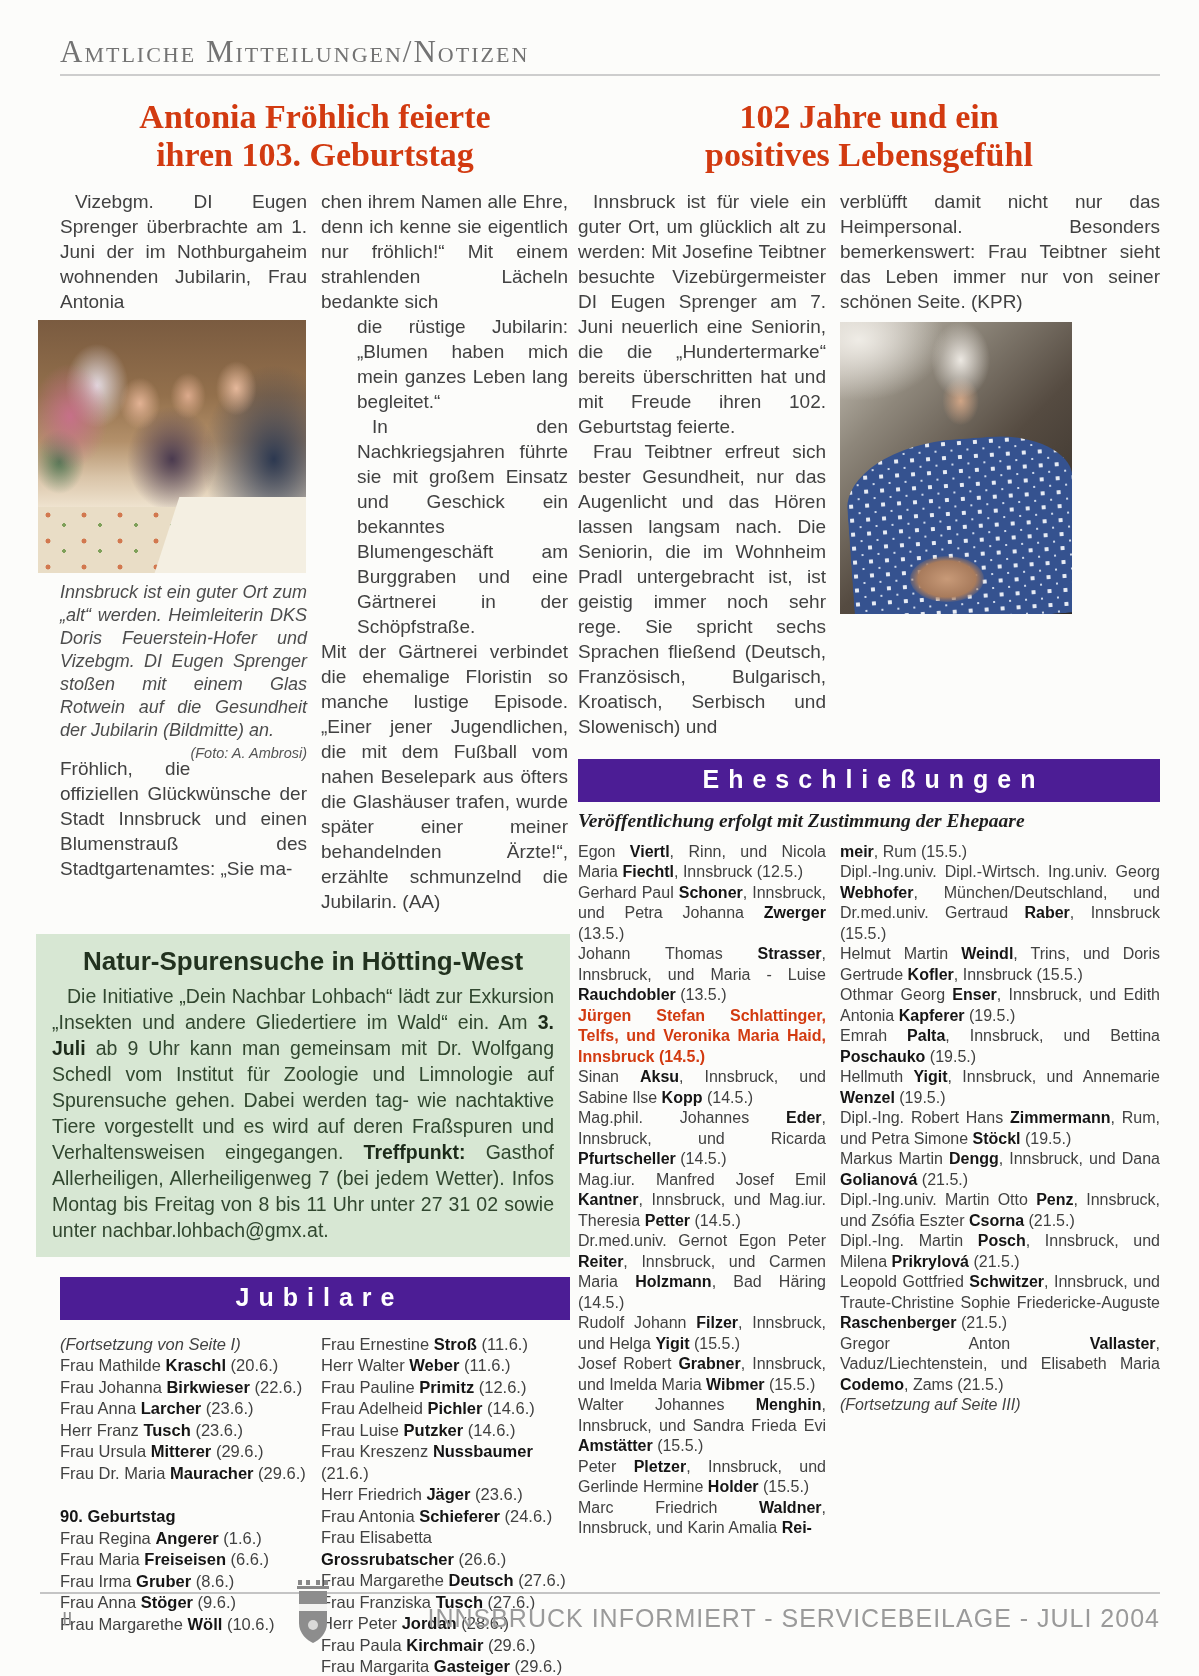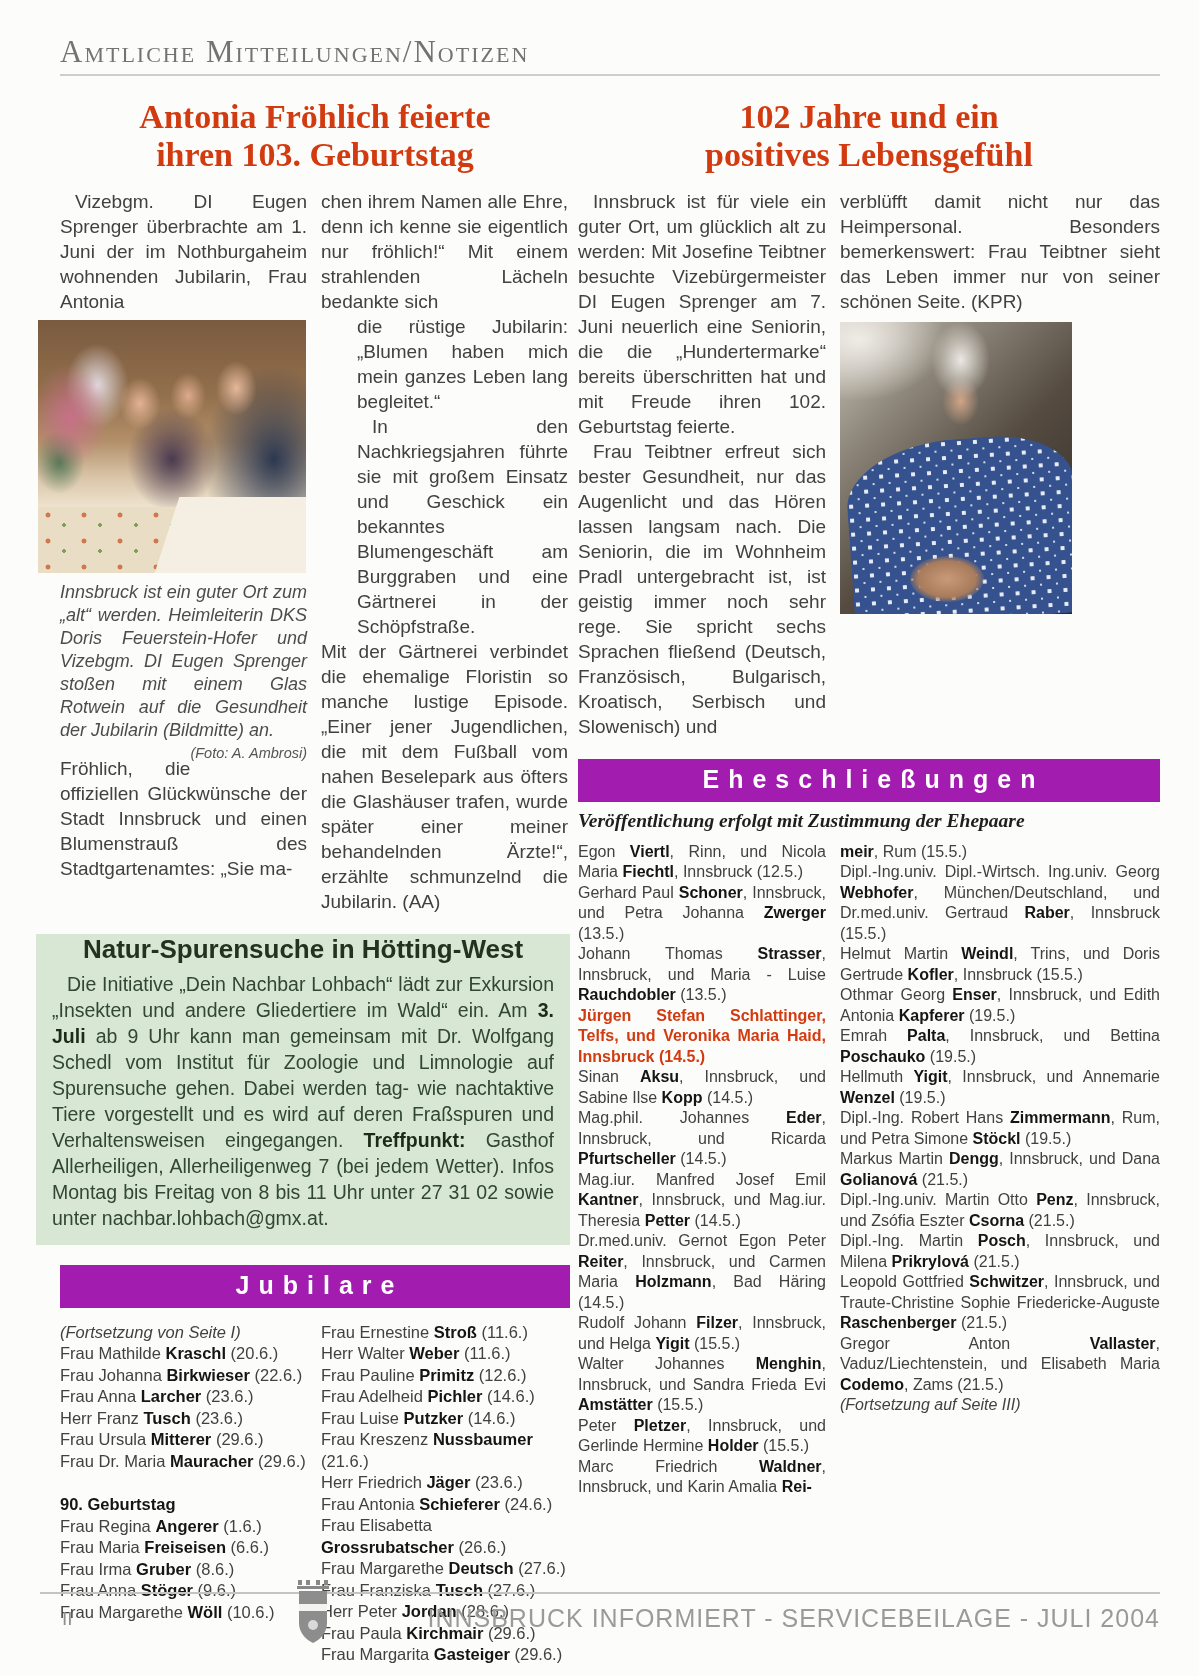--- a/index.html
+++ b/index.html
@@ -61,27 +61,27 @@
     background-size:16px 14px;border-radius:50% 35% 0 0/35% 25% 0 0;transform:rotate(-4deg);}
   .photo-teibtner::after{content:"";position:absolute;left:30%;bottom:4%;width:74px;height:46px;
     background:radial-gradient(ellipse at center,#c89a78 0%,#a87b5c 55%,transparent 75%);border-radius:50%;}
 
   .caption{font-size:18px;line-height:23px;font-style:italic;color:#4c4c4c;
            text-align:justify;margin-bottom:14px;}
   .credit{float:right;font-size:14.5px;color:#555;}
 
   
   .green-box{background:#d7e7d3;margin:20px 0 0 -24px;width:534px;box-sizing:border-box;
-             padding:0 16px 14px;}
+             padding:12px 16px 14px;}
   .green-title{font-size:26px;font-weight:bold;color:#22321f;text-align:center;margin-bottom:6px;}
   .green-body{font-size:19.5px;line-height:26px;color:#31472f;text-align:justify;text-indent:15px;}
   .green-body b{color:#1c2a19;}
 
   
-  .section-bar{background:#a21caf;color:#ffffff;font-weight:bold;text-align:center;
+  .section-bar{background:#4c1d95;color:#ffffff;font-weight:bold;text-align:center;
                font-size:25px;letter-spacing:9px;text-indent:9px;padding:6px 0 8px;margin-top:20px;}
   .subtitle{font-weight:bold;font-style:italic;font-size:19.5px;color:#1e1e1e;margin:8px 0 10px;font-family:Liberation Serif, serif;}
 
   
   .entries-cols{margin-top:14px;}
   .marr-cols{gap:14px;display:flex;}
   .col-m1{width:248px;flex:0 0 auto;}
   .col-m2{width:320px;flex:0 0 auto;}
   .entry{margin:0;}
   .jub .entry{font-size:16.5px;line-height:21.5px;}
@@ -196,20 +196,21 @@
           <div class="entries marr col-m1">
               <div class="entry">Egon <b>Viertl</b>, Rinn, und Nicola Maria <b>Fiechtl</b>, Innsbruck (12.5.)</div>
               <div class="entry">Gerhard Paul <b>Schoner</b>, Innsbruck, und Petra Johanna <b>Zwerger</b> (13.5.)</div>
               <div class="entry">Johann Thomas <b>Strasser</b>, Innsbruck, und Maria - Luise <b>Rauchdobler</b> (13.5.)</div>
               <div class="entry red-entry">Jürgen Stefan Schlattinger, Telfs, und Veronika Maria Haid, Innsbruck (14.5.)</div>
               <div class="entry">Sinan <b>Aksu</b>, Innsbruck, und Sabine Ilse <b>Kopp</b> (14.5.)</div>
               <div class="entry">Mag.phil. Johannes <b>Eder</b>, Innsbruck, und Ricarda <b>Pfurtscheller</b> (14.5.)</div>
               <div class="entry">Mag.iur. Manfred Josef Emil <b>Kantner</b>, Innsbruck, und Mag.iur. Theresia <b>Petter</b> (14.5.)</div>
               <div class="entry">Dr.med.univ. Gernot Egon Peter <b>Reiter</b>, Innsbruck, und Carmen Maria <b>Holzmann</b>, Bad Häring (14.5.)</div>
               <div class="entry">Rudolf Johann <b>Filzer</b>, Innsbruck, und Helga <b>Yigit</b> (15.5.)</div>
+              <div class="entry">Josef Robert <b>Grabner</b>, Innsbruck, und Imelda Maria <b>Wibmer</b> (15.5.)</div>
               <div class="entry">Walter Johannes <b>Menghin</b>, Innsbruck, und Sandra Frieda Evi <b>Amstätter</b> (15.5.)</div>
               <div class="entry">Peter <b>Pletzer</b>, Innsbruck, und Gerlinde Hermine <b>Holder</b> (15.5.)</div>
               <div class="entry">Marc Friedrich <b>Waldner</b>, Innsbruck, und Karin Amalia <b>Rei-</b></div>
             </div>
           <div class="entries marr col-m2">
               <div class="entry"><b>meir</b>, Rum (15.5.)</div>
               <div class="entry">Dipl.-Ing.univ. Dipl.-Wirtsch. Ing.univ. Georg <b>Webhofer</b>, München/Deutschland, und Dr.med.univ. Gertraud <b>Raber</b>, Innsbruck (15.5.)</div>
               <div class="entry">Helmut Martin <b>Weindl</b>, Trins, und Doris Gertrude <b>Kofler</b>, Innsbruck (15.5.)</div>
               <div class="entry">Othmar Georg <b>Enser</b>, Innsbruck, und Edith Antonia <b>Kapferer</b> (19.5.)</div>
               <div class="entry">Emrah <b>Palta</b>, Innsbruck, und Bettina <b>Poschauko</b> (19.5.)</div>

